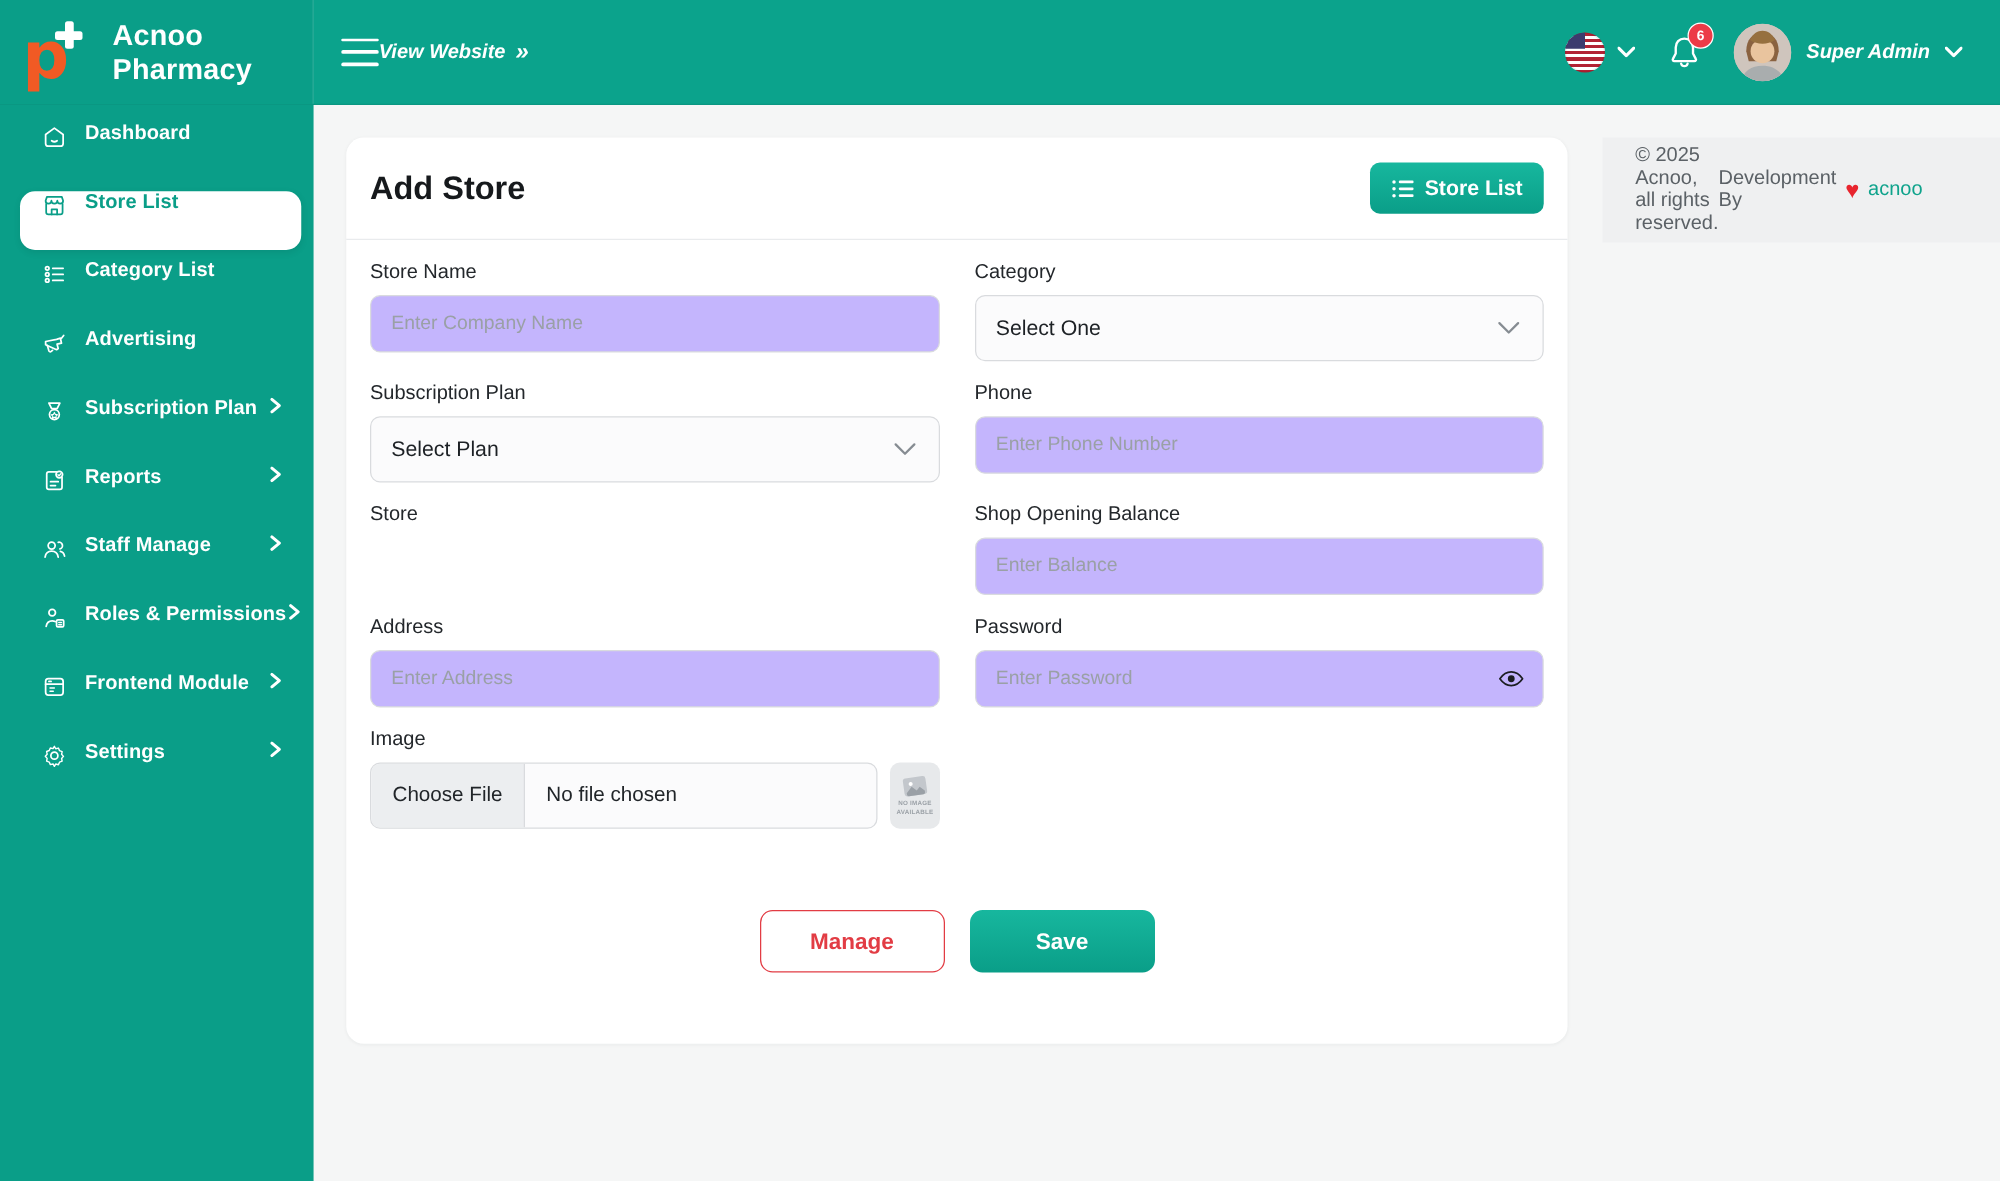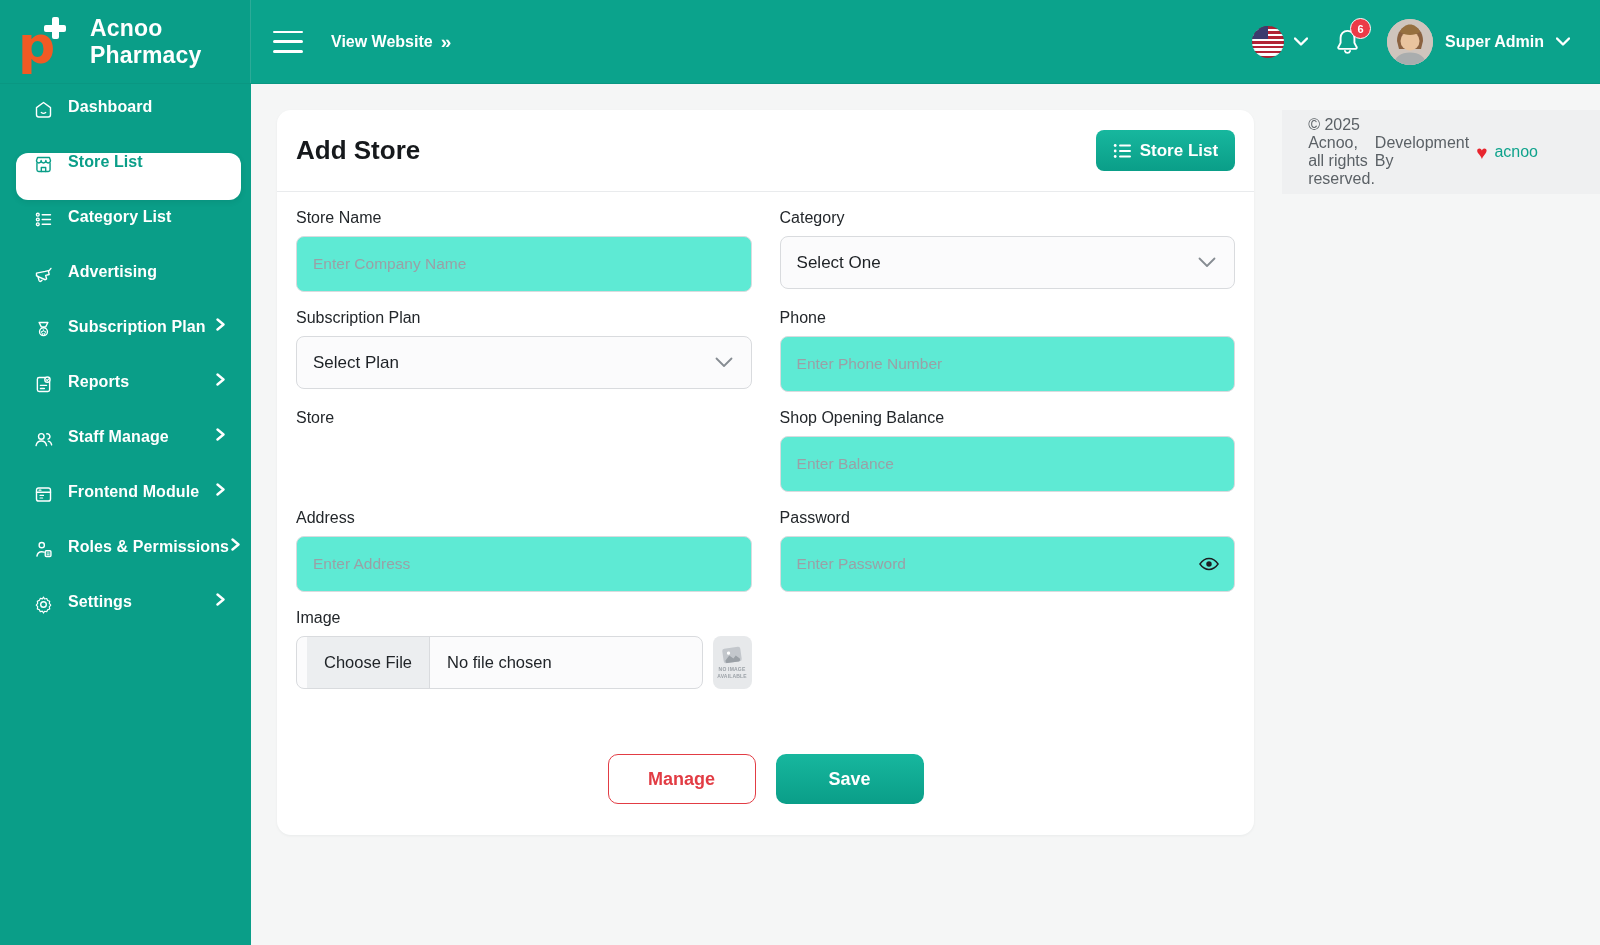--- a/index.html
+++ b/index.html
@@ -14,39 +14,39 @@
   .logo-p { position:absolute; left:0; top:4px; font-size:52px; line-height:48px; font-weight:bold; color:#f15a24; font-family:"DejaVu Sans", sans-serif; }
   .logo-plus { position:absolute; left:26px; top:0px; width:22px; height:22px; }
   .logo-plus:before, .logo-plus:after { content:""; position:absolute; background:#ffffff; border-radius:2px; }
   .logo-plus:before { left:8px; top:0; width:7px; height:22px; }
   .logo-plus:after { left:0; top:8px; width:22px; height:7px; }
   .brand-name { color:#fff; font-size:23px; font-weight:bold; margin-left:24px; letter-spacing:.2px; }
 
   .header { flex:1; display:flex; align-items:center; padding:0 30px 0 22px; }
   .hamburger { width:30px; height:22px; display:flex; flex-direction:column; justify-content:space-between; cursor:pointer; }
   .hamburger span { display:block; height:2.6px; background:#fff; border-radius:2px; }
-  .view-website { display:flex; align-items:center; gap:8px; margin-left:28px; color:#fff; font-size:16px; font-weight:bold; cursor:pointer; }
+  .view-website { display:flex; align-items:center; gap:8px; color:#fff; font-size:16px; font-weight:bold; cursor:pointer;font-style:italic; }
   .dbl-chev { font-size:19px; font-weight:bold; letter-spacing:-2px; }
   .header-right { margin-left:auto; display:flex; align-items:center; gap:26px; }
 
   .lang { display:flex; align-items:center; gap:10px; cursor:pointer; }
   .flag { width:32px; height:32px; border-radius:50%; overflow:hidden; position:relative;
           background:repeating-linear-gradient(180deg,#b22234 0 2.5px,#fff 2.5px 5px); box-shadow:0 0 0 1px rgba(0,0,0,.08) inset; }
   .flag:after { content:""; position:absolute; left:0; top:0; width:16px; height:13px; background:#3c3b6e; }
   .chev-down { width:14px; height:9px; }
   .chev-down polyline, .chev-right polyline { fill:none; stroke:#fff; stroke-width:2.4; stroke-linecap:round; stroke-linejoin:round; }
 
   .bell-wrap { position:relative; cursor:pointer; }
   .bell-wrap svg { display:block; }
   .badge { position:absolute; top:-9px; right:-10px; min-width:21px; height:21px; border-radius:50%; background:#ec3b47;
            border:1.5px solid #ffffff; color:#fff; font-size:11px; font-weight:bold; display:flex; align-items:center; justify-content:center; }
 
   .user { display:flex; align-items:center; gap:12px; cursor:pointer; }
   .avatar { width:46px; height:46px; border-radius:50%; overflow:hidden; background:#cfc4bc; flex:0 0 46px; }
-  .user-name { color:#fff; font-size:16px; font-weight:bold; }
+  .user-name { color:#fff; font-size:16px; font-weight:bold;font-style:italic; }
 
   
   .body { flex:1; display:flex; min-height:0; }
   .sidebar { width:251px; flex:0 0 251px; background:#0a9e88; padding-top:14px; }
   .side-item { display:flex; align-items:flex-start; height:47px; margin:0 10px 8px 16px; padding:0 14px 0 16px;
                border-radius:12px; color:#ffffff; cursor:pointer; }
   .side-item .sicon { width:22px; height:22px; flex:0 0 22px; margin-right:14px; display:flex; align-items:center; justify-content:center; }
   .side-item .sicon svg { width:21px; height:21px; stroke:currentColor; fill:none; stroke-width:1.6; stroke-linecap:round; stroke-linejoin:round; }
   .side-item .slabel { font-size:16px; font-weight:bold; letter-spacing:.1px; white-space:nowrap; }
   .side-item .schev { margin-left:auto; display:flex; }
@@ -64,31 +64,31 @@
   .btn-storelist { display:flex; align-items:center; gap:9px; background:linear-gradient(180deg,#17b79e,#0a9e88);
                    color:#fff; border:none; font-size:17px; font-weight:bold; padding:0 17px; height:41px; border-radius:8px;
                    cursor:pointer; font-family:inherit; }
   .btn-storelist svg { width:18px; height:18px; }
 
   .form-area { padding:17px 19px 0 19px; }
   .form-grid { display:flex; flex-wrap:wrap; column-gap:28px; }
   .field { width:calc(50% - 14px); margin-bottom:17px; }
   .field label { display:block; font-size:16px; color:#23272b; margin-bottom:9px; }
   .tinput { position:relative; }
-  .tinput input { width:100%; height:56px; border:1px solid #d9dbde; border-radius:8px; background:#5eead4;
+  .tinput input { width:100%; height:46px; border:1px solid #d9dbde; border-radius:8px; background:#c4b5fd;
                   padding:0 44px 0 16px; font-size:15.5px; color:#212529; font-family:inherit; outline:none; }
   .tinput input::placeholder { color:#9aa0a6; opacity:1; }
   .eye-btn { position:absolute; right:14px; top:50%; transform:translateY(-50%); background:none; border:none; cursor:pointer; display:flex; padding:2px; }
   .select { height:53px; border:1px solid #d9dbde; border-radius:8px; background:#fbfbfc; display:flex; align-items:center;
             justify-content:space-between; padding:0 18px 0 16px; font-size:17px; color:#1d2125; cursor:pointer; }
   .select .sel-chev svg { width:18px; height:11px; display:block; }
   .select .sel-chev polyline { fill:none; stroke:#868c92; stroke-width:1.8; stroke-linecap:round; stroke-linejoin:round; }
 
   .image-row { display:flex; align-items:flex-start; gap:10px; }
-  .filebox { width:538px; height:53px; border:1px solid #d9dbde; border-radius:8px; background:#fbfbfc; display:flex; align-items:center; overflow:hidden; cursor:pointer;padding-left:10px; }
+  .filebox { width:538px; height:53px; border:1px solid #d9dbde; border-radius:8px; background:#fbfbfc; display:flex; align-items:center; overflow:hidden; cursor:pointer; }
   .choose-file { height:100%; display:flex; align-items:center; padding:0 17px; background:#eceef0; border-right:1px solid #d9dbde;
                  font-size:16.5px; color:#212529; white-space:nowrap; }
   .file-status { padding:0 17px; font-size:16.5px; color:#212529; }
   .noimg-thumb { width:52px; height:53px; border-radius:8px; background:#e7e9eb; display:flex; flex-direction:column; align-items:center; justify-content:center; gap:2px; }
   .noimg-thumb svg { width:20px; height:18px; transform:rotate(-8deg); }
   .noimg-text { font-size:5px; color:#9ba1a7; text-align:center; line-height:1.25; font-weight:bold; letter-spacing:.2px; }
 
   .action-row { display:flex; justify-content:center; gap:20px; margin-top:48px; }
   .btn-reset { width:148px; height:50px; border-radius:10px; background:#fff; border:1px solid #e23c44; color:#e23c44;
                font-size:18px; font-weight:bold; cursor:pointer; font-family:inherit; }
@@ -260,46 +260,46 @@
         <span class="schev">
             <svg viewBox="0 0 13 13">
               <polyline points="3.5,1.5 9.5,6.5 3.5,11.5"></polyline>
             </svg>
           </span>
       </div>
 
       <div class="side-item">
         <span class="sicon">
           <svg viewBox="0 0 24 24">
+              <circle cx="10" cy="7" r="3"></circle>
+              <path d="M4.5 19.5c.5-3.2 2.6-5 5.5-5 1 0 1.9.2 2.7.6"></path>
+              <rect x="14" y="13.5" width="6.5" height="6.5" rx="1.2"></rect>
+              <line x1="16" y1="16" x2="18.5" y2="16" stroke-width="1.3"></line>
+              <line x1="16" y1="18" x2="18.5" y2="18" stroke-width="1.3"></line>
+            </svg>
+        </span>
+        <span class="slabel">Roles &amp; Permissions</span>
+        <span class="schev">
+            <svg viewBox="0 0 13 13">
+              <polyline points="3.5,1.5 9.5,6.5 3.5,11.5"></polyline>
+            </svg>
+          </span>
+      </div>
+
+      <div class="side-item">
+        <span class="sicon">
+          <svg viewBox="0 0 24 24">
               <rect x="4" y="4.5" width="16" height="15" rx="2.5"></rect>
               <line x1="4" y1="9.5" x2="20" y2="9.5"></line>
               <line x1="7" y1="7" x2="9" y2="7"></line>
               <line x1="8" y1="13" x2="12" y2="13" stroke-width="1.3"></line>
               <line x1="8" y1="16" x2="11" y2="16" stroke-width="1.3"></line>
             </svg>
         </span>
         <span class="slabel">Frontend Module</span>
-        <span class="schev">
-            <svg viewBox="0 0 13 13">
-              <polyline points="3.5,1.5 9.5,6.5 3.5,11.5"></polyline>
-            </svg>
-          </span>
-      </div>
-
-      <div class="side-item">
-        <span class="sicon">
-          <svg viewBox="0 0 24 24">
-              <circle cx="10" cy="7" r="3"></circle>
-              <path d="M4.5 19.5c.5-3.2 2.6-5 5.5-5 1 0 1.9.2 2.7.6"></path>
-              <rect x="14" y="13.5" width="6.5" height="6.5" rx="1.2"></rect>
-              <line x1="16" y1="16" x2="18.5" y2="16" stroke-width="1.3"></line>
-              <line x1="16" y1="18" x2="18.5" y2="18" stroke-width="1.3"></line>
-            </svg>
-        </span>
-        <span class="slabel">Roles &amp; Permissions</span>
         <span class="schev">
             <svg viewBox="0 0 13 13">
               <polyline points="3.5,1.5 9.5,6.5 3.5,11.5"></polyline>
             </svg>
           </span>
       </div>
 
       <div class="side-item">
         <span class="sicon">
           <svg viewBox="0 0 24 24">

